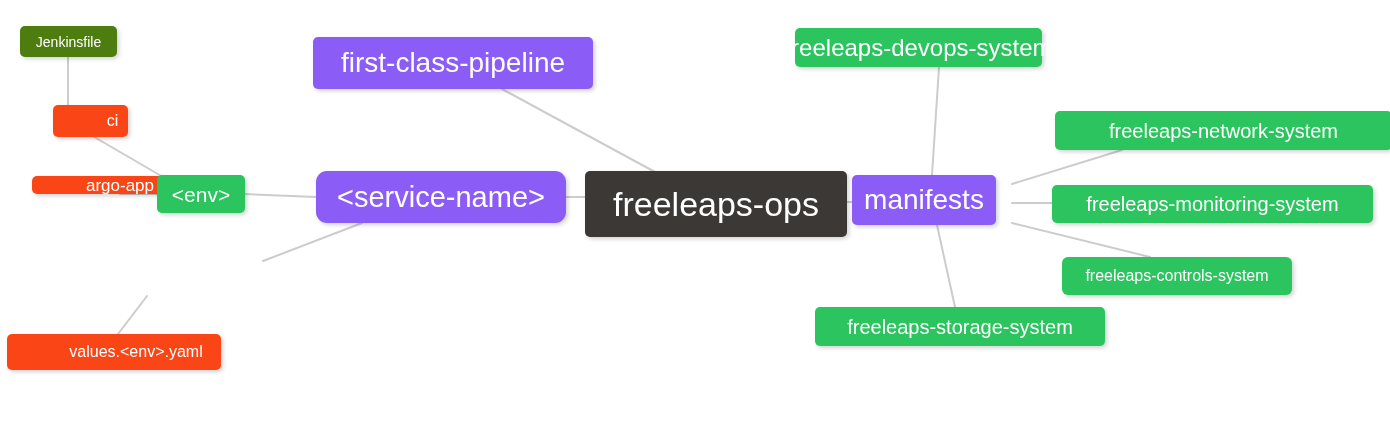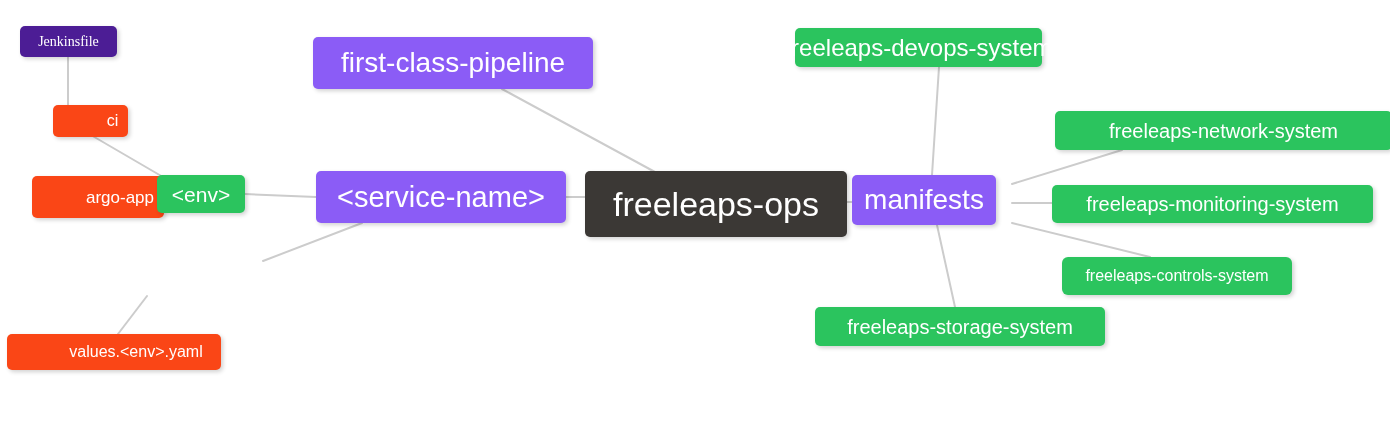--- a/index.html
+++ b/index.html
@@ -31,21 +31,21 @@
     border-radius: 5px;
     box-shadow: 2px 2px 4px rgba(0,0,0,0.18);
     white-space: nowrap;
     cursor: pointer;
     line-height: 1;
     user-select: none;
   }
   .c-blue  { background: #8b5cf6; }
   .c-green { background: #2bc45e; }
   .c-red   { background: #fa4616; padding-left: 44px; }
-  .c-amber { background: #4c1d95; font-family: Liberation Serif, serif; }
+  .c-amber { background: #4d7c0f; }
   .c-dark  { background: #3b3835; }
 </style>
 </head>
 <body>
 
 <div class="canvas">
 
   <svg class="edges" viewBox="0 0 1390 421">
     <line x1="68" y1="57" x2="68" y2="105"></line>
     <line x1="84" y1="131" x2="163" y2="177"></line>
@@ -60,30 +60,30 @@
     <line x1="1012" y1="184" x2="1122" y2="150"></line>
     <line x1="1012" y1="203" x2="1052" y2="203"></line>
     <line x1="1012" y1="223" x2="1150" y2="257"></line>
     <line x1="937" y1="225" x2="955" y2="307"></line>
   </svg>
 
   <div class="node c-amber" style="left:20px;  top:26px;  width:97px;  height:31px; font-size:14px;">Jenkinsfile</div>
 
   <div class="node c-red" style="left:53px;  top:105px; width:31px;  height:32px; font-size:16px;">ci</div>
 
-  <div class="node c-red" style="left:32px;  top:176px; width:88px;  height:42px; font-size:17px;text-align:right;">argo-app</div>
+  <div class="node c-red" style="left:32px;  top:176px; width:88px;  height:18px; font-size:17px;text-align:right;">argo-app</div>
 
   <div class="node c-green" style="left:157px; top:175px; width:88px;  height:38px; font-size:21px;">&lt;env&gt;</div>
 
 
   <div class="node c-red" style="left:7px;   top:334px; width:170px; height:36px; font-size:16px;">values.&lt;env&gt;.yaml</div>
 
   <div class="node c-blue" style="left:313px; top:37px;  width:280px; height:52px; font-size:28px;">first-class-pipeline</div>
 
-  <div class="node c-blue" style="left:316px; top:171px; width:250px; height:52px; font-size:29px;">&lt;service-name&gt;</div>
+  <div class="node c-blue" style="left:316px; top:171px; width:250px; height:52px; font-size:29px;border-radius:11px;">&lt;service-name&gt;</div>
 
   <div class="node c-dark" style="left:585px; top:171px; width:262px; height:66px; font-size:34px;">freeleaps-ops</div>
 
   <div class="node c-blue" style="left:852px; top:175px; width:144px; height:50px; font-size:28px;">manifests</div>
 
   <div class="node c-green" style="left:795px; top:28px;  width:247px; height:39px; font-size:24px;">freeleaps-devops-system</div>
 
   <div class="node c-green" style="left:1055px;top:111px; width:337px; height:39px; font-size:20px;">freeleaps-network-system</div>
 
   <div class="node c-green" style="left:1052px;top:185px; width:321px; height:38px; font-size:20px;">freeleaps-monitoring-system</div>

